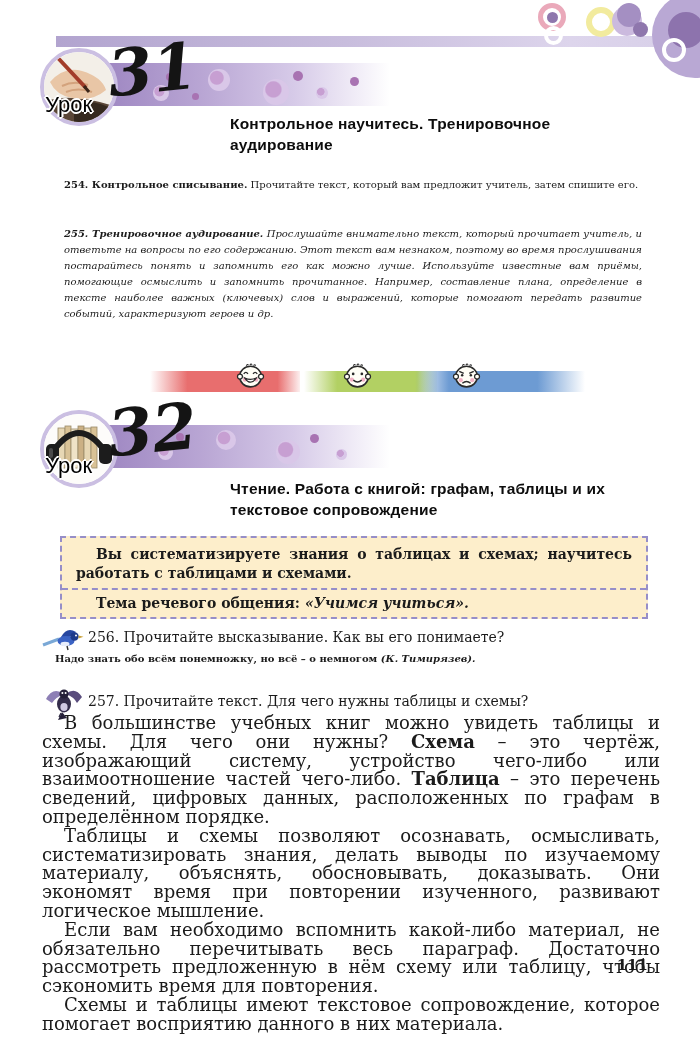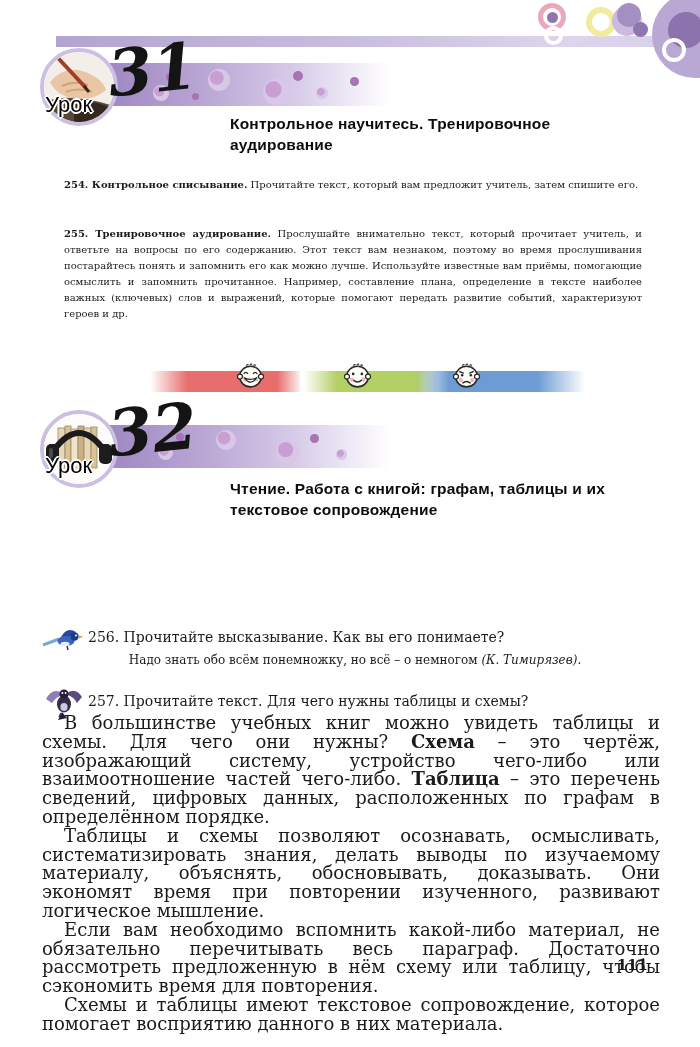--- a/index.html
+++ b/index.html
@@ -33,21 +33,21 @@
   .lesson-label{position:absolute;z-index:5;font-family:"Liberation Sans",sans-serif;
                 font-weight:normal;font-size:22px;color:#000;
                 text-shadow:-2px 0 #fff,2px 0 #fff,0 -2px #fff,0 2px #fff,-1px -1px #fff,1px 1px #fff;}
   .lesson-title{position:absolute;left:230px;width:392px;font-family:"Liberation Sans",sans-serif;
                 font-weight:bold;font-size:15.5px;line-height:21px;color:#0d0d0d;letter-spacing:.2px;}
   
   .para{position:absolute;font-size:10px;line-height:16px;text-align:justify;}
   .ex{left:64px;width:578px;}
   b,.b{font-weight:bold;}
   .task{position:absolute;left:88px;width:556px;font-size:14px;line-height:18.5px;font-weight:normal;}
-  .quote{position:absolute;left:55px;width:600px;font-size:12px;font-weight:normal;text-align:center;}
+  .quote{position:absolute;left:55px;width:600px;font-size:10px;font-weight:bold;}
   .quote i{font-style:italic;}
   .passage{position:absolute;left:42px;top:714px;width:618px;font-size:18px;line-height:18.8px;
            text-align:justify;}
   .passage p{margin:0;text-indent:22px;}
   
   .sbar{position:absolute;top:371px;height:21px;}
   .sbar.red{left:150px;width:150px;
     background:linear-gradient(90deg,rgba(232,106,106,0) 0,#e86e6e 25%,#e86e6e 85%,rgba(232,106,106,.1) 100%);}
   .sbar.green{left:304px;width:133px;
     background:linear-gradient(90deg,rgba(178,208,99,0) 0,#b2d063 25%,#b2d063 85%,rgba(178,208,99,.1) 100%);}
@@ -108,21 +108,21 @@
       </svg>
     </div>
     <div class="lesson-num" style="left:108px;top:38px;">31</div>
     <div class="lesson-label" style="left:45px;top:92px;">Урок</div>
     <div class="lesson-title" style="top:113px;">Контрольное научитесь. Тренировочное аудирование</div>
   </div>
 
   <div class="para ex" style="top:177px;">
     <b>254. Контрольное списывание.</b><span> Прочитайте текст, который вам предложит учитель, затем спишите его.</span>
   </div>
-  <div class="para ex" style="top:226px;">
+  <div class="para ex" style="top:226px;font-style:italic;">
     <b>255. Тренировочное аудирование.</b><span> Прослушайте внимательно текст, который прочитает учитель, и ответьте на вопросы по его содержанию. Этот текст вам незнаком, поэтому во время прослушивания постарайтесь понять и запомнить его как можно лучше. Используйте известные вам приёмы, помогающие осмыслить и запомнить прочитанное. Например, составление плана, определение в тексте наиболее важных (ключевых) слов и выражений, которые помогают передать развитие событий, характеризуют героев и др.</span>
   </div>
 
   <div>
     <div class="sbar red"></div>
     <div class="sbar green"></div>
     <div class="sbar blue"></div>
     <div class="face" style="left:235px;">
       <svg width="31" height="31" viewBox="0 0 30 30">
         <ellipse cx="15" cy="16" rx="10.5" ry="10" fill="#fffef6" stroke="#2a2a2a" stroke-width="1.5"></ellipse>
@@ -189,20 +189,26 @@
         <rect x="2" y="30" width="13" height="20" rx="5" fill="#1c1c1c"></rect>
         <rect x="55" y="30" width="13" height="20" rx="5" fill="#1c1c1c"></rect>
         <rect x="5" y="34" width="4" height="10" rx="2" fill="#4a4a4a"></rect>
       </svg>
     </div>
     <div class="lesson-num" style="left:108px;top:398px;">32</div>
     <div class="lesson-label" style="left:45px;top:453px;">Урок</div>
     <div class="lesson-title" style="top:478px;">Чтение. Работа с книгой: графам, таблицы и их текстовое сопровождение</div>
   </div>
 
+  <div class="goals">
+    <div class="row1">Вы систематизируете знания о таблицах и схемах; научитесь работать с таблицами и схемами.</div>
+    <div class="row2">
+      <span>Тема речевого общения: </span><span class="topic">«Учимся учиться».</span>
+    </div>
+  </div>
 
   <div class="icon-spot" style="left:40px;top:624px;">
     <svg width="48" height="32" viewBox="0 0 46 32">
       <line x1="2" y1="21" x2="18" y2="15" stroke="#7aa8d6" stroke-width="3"></line>
       <path d="M20,13 Q26,2 35,8 Q28,14 24,15 Z" fill="#2747a0"></path>
       <ellipse cx="25" cy="17" rx="8.5" ry="5" fill="#3b63c4"></ellipse>
       <ellipse cx="24" cy="20" rx="4.5" ry="2.2" fill="#e8eefb"></ellipse>
       <circle cx="33.5" cy="12.5" r="4.2" fill="#1e3a8a"></circle>
       <circle cx="35" cy="11.5" r="1" fill="#fff"></circle>
       <polygon points="37.5,11.5 42.5,12.8 37.5,14.5" fill="#caa23a"></polygon>

